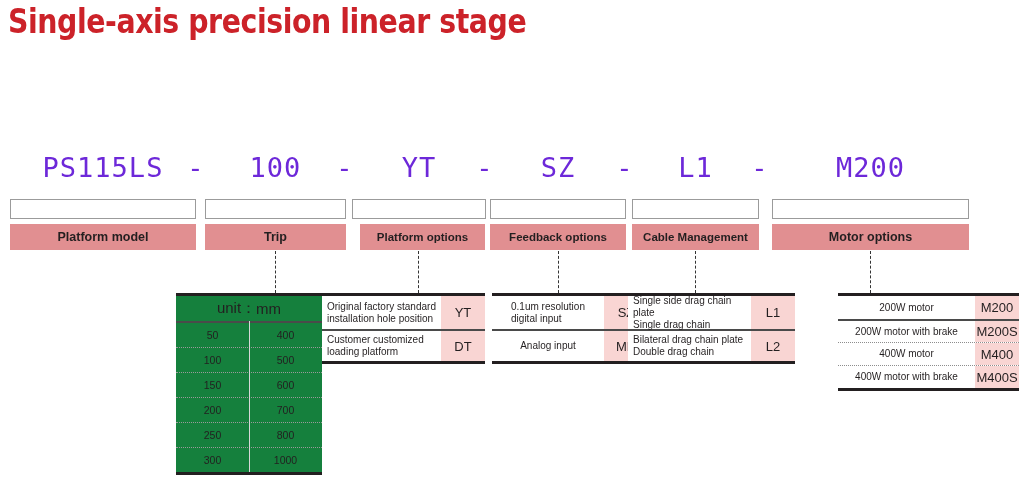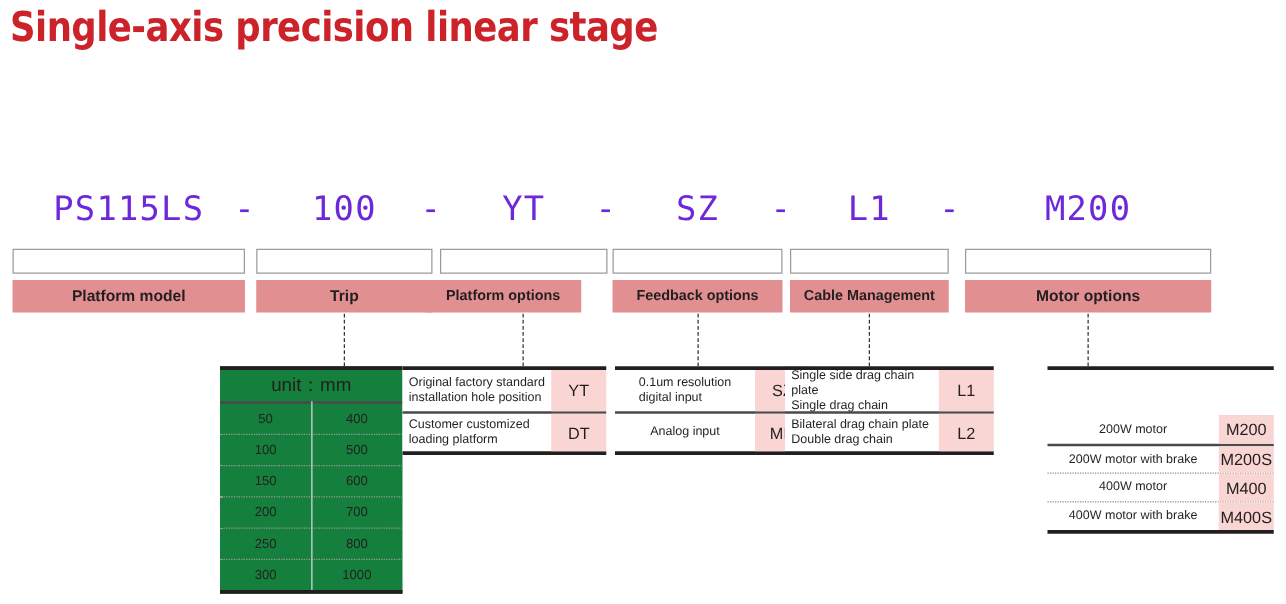--- a/index.html
+++ b/index.html
@@ -152,21 +152,21 @@
 
   <div class="blank-box" style="left:10px;width:186px;"></div>
   <div class="blank-box" style="left:205px;width:141px;"></div>
   <div class="blank-box" style="left:352px;width:134px;"></div>
   <div class="blank-box" style="left:490px;width:136px;"></div>
   <div class="blank-box" style="left:632px;width:127px;"></div>
   <div class="blank-box" style="left:772px;width:197px;"></div>
 
   <div class="band" style="left:205px;width:141px;">Trip</div>
   <div class="band" style="left:10px;width:186px;">Platform model</div>
-  <div class="band tight" style="left:340px;width:125px;">Platform options</div>
+  <div class="band tight" style="left:360px;width:125px;">Platform options</div>
   <div class="band tight" style="left:490px;width:136px;">Feedback options</div>
   <div class="band tight" style="left:632px;width:127px;">Cable Management</div>
   <div class="band" style="left:772px;width:197px;">Motor options</div>
 
   <div class="connector" style="left:275px;top:251px;height:42px;"></div>
   <div class="connector" style="left:418px;top:251px;height:42px;"></div>
   <div class="connector" style="left:558px;top:251px;height:42px;"></div>
   <div class="connector" style="left:695px;top:251px;height:42px;"></div>
   <div class="connector" style="left:870px;top:251px;height:42px;"></div>
 
@@ -229,21 +229,21 @@
       <div class="opt-desc">Single side drag chain plate<br>Single drag chain</div>
       <div class="opt-code">L1</div>
     </div>
     <div class="opt-row sep-solid" style="height:32px;">
       <div class="opt-desc">Bilateral drag chain plate<br>Double drag chain</div>
       <div class="opt-code">L2</div>
     </div>
   </div>
 
   <div class="opt-table" style="left:838px;top:293px;width:181px;">
-    <div class="opt-row" style="height:23px;margin-top:36px;">
+    <div class="opt-row" style="height:23px;">
       <div class="opt-desc center">200W motor</div>
       <div class="opt-code">M200</div>
     </div>
     <div class="opt-row sep-solid" style="height:23px;">
       <div class="opt-desc center">200W motor with brake</div>
       <div class="opt-code">M200S</div>
     </div>
     <div class="opt-row sep-dotted" style="height:23px;">
       <div class="opt-desc center">400W motor</div>
       <div class="opt-code">M400</div>

